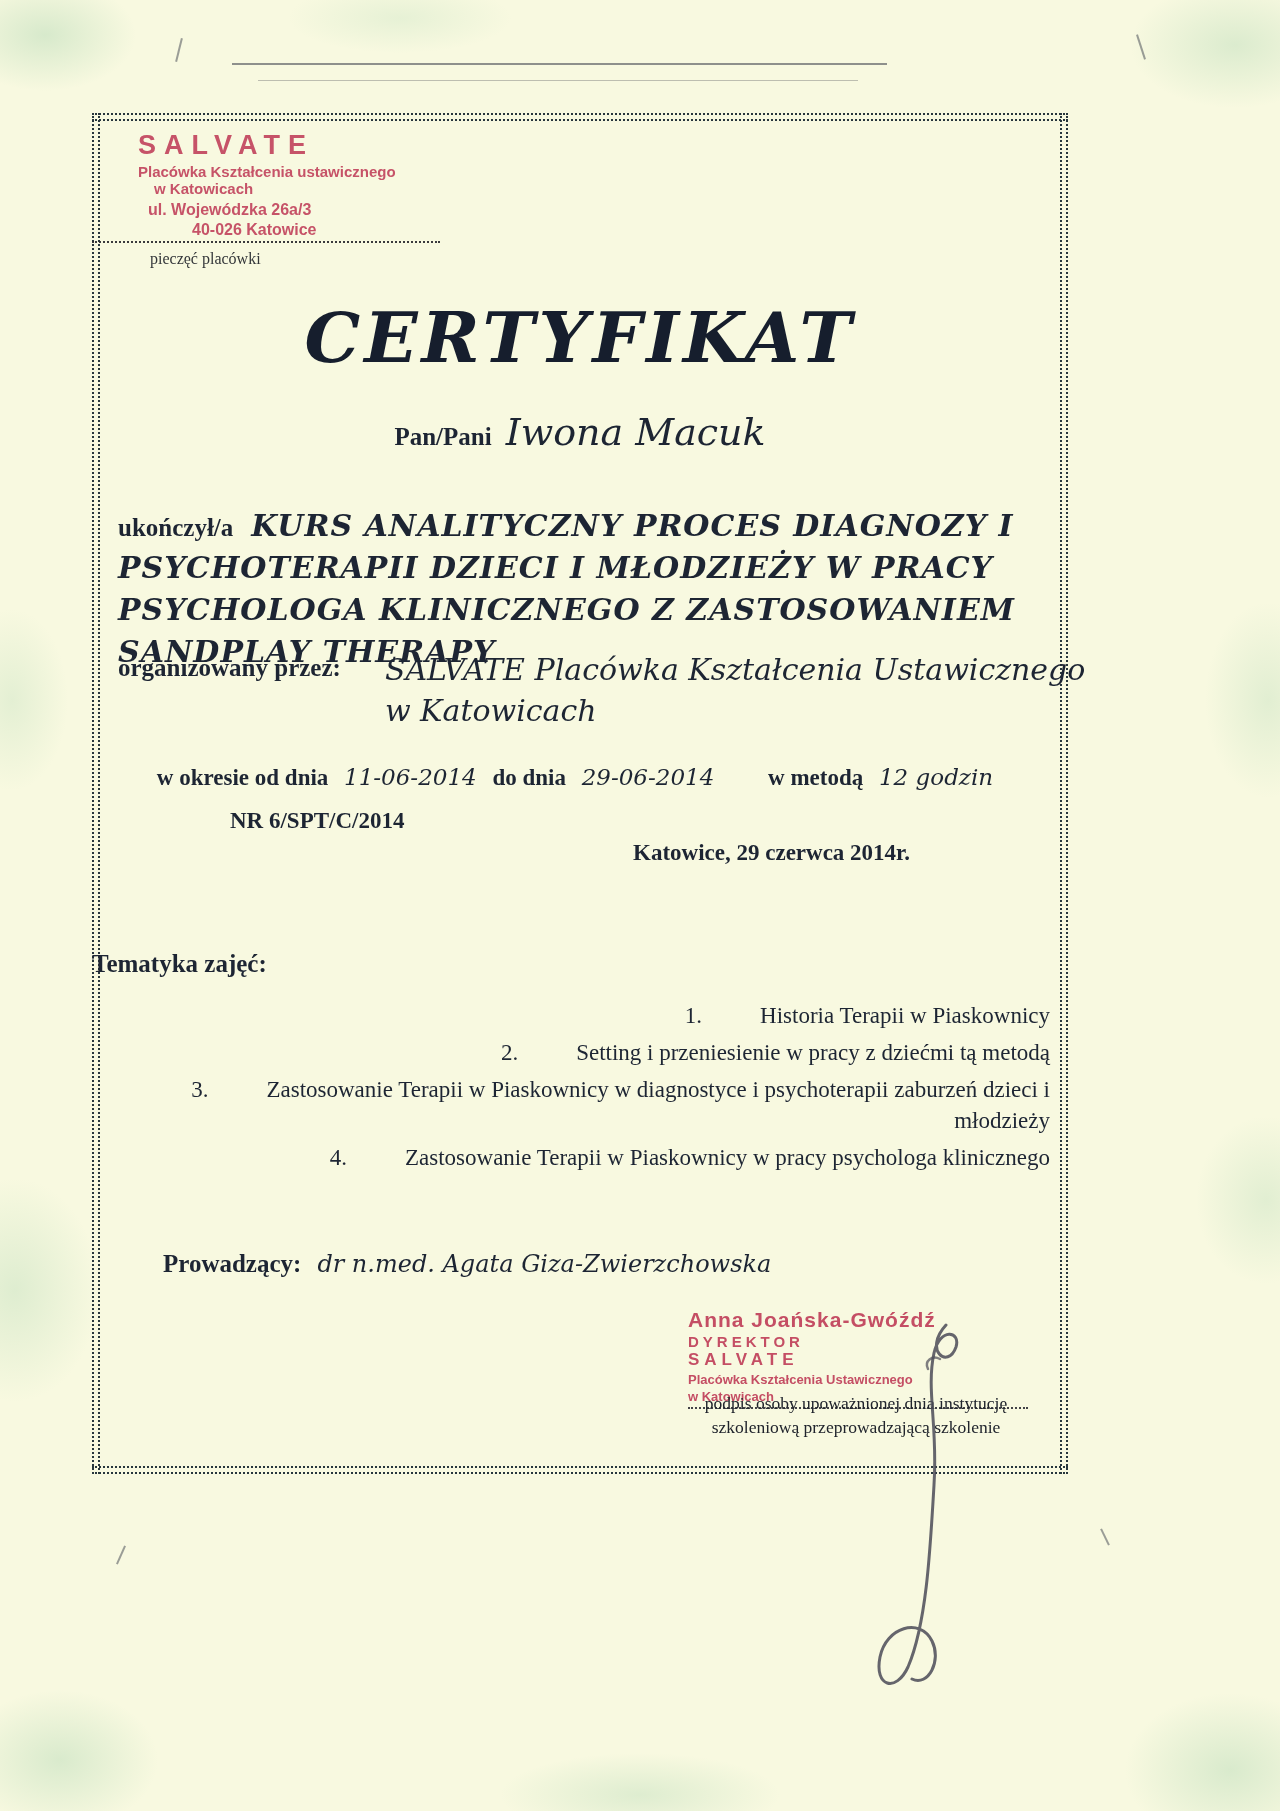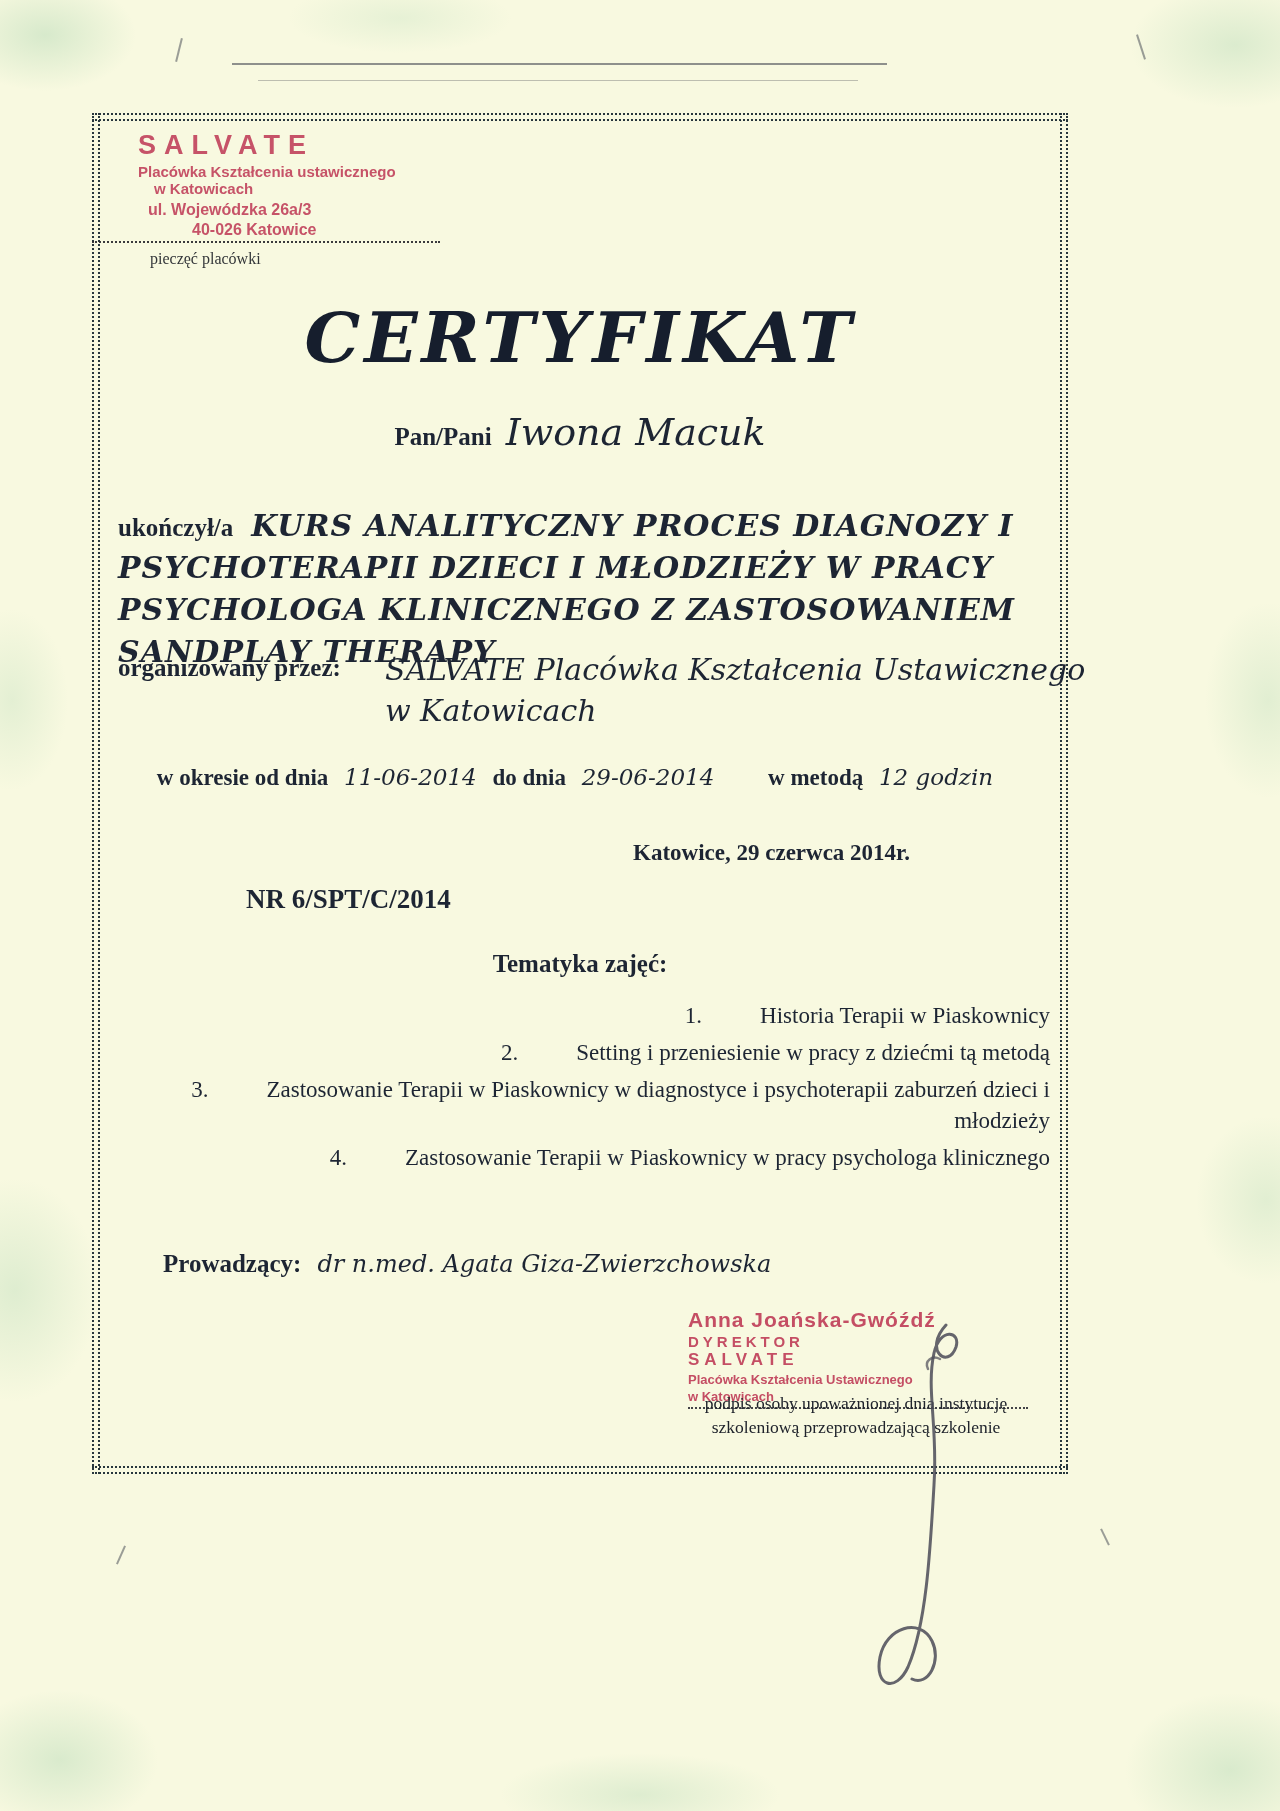--- a/index.html
+++ b/index.html
@@ -80,25 +80,25 @@
   .organizer .name{margin-left:44px;font-family:"DejaVu Serif",serif;font-style:italic;
     font-size:30px;line-height:1.35;}
 
   
   .period{position:absolute;left:92px;top:764px;width:976px;text-align:center;font-size:23px;}
   .period .lbl{font-weight:bold;}
   .period .val{font-family:"DejaVu Serif",serif;font-style:italic;margin:0 10px;}
   .period .amount-lbl{margin-left:38px;font-weight:bold;}
 
   
-  .ref-number{position:absolute;left:230px;top:884px;font-weight:bold;font-size:27px;margin-left:16px;}
+  .ref-number{position:absolute;left:230px;top:808px;font-weight:bold;font-size:23px;}
   .ref-date{position:absolute;left:633px;top:840px;font-weight:bold;font-size:23px;}
 
   
-  .topics-heading{position:absolute;left:92px;top:950px;width:976px;text-align:center;
+  .topics-heading{position:absolute;left:92px;top:950px;width:976px;
     font-weight:bold;font-size:25px;}
   .topics{position:absolute;left:130px;top:1000px;width:920px;text-align:center;font-size:23px;}
   .topic{margin-bottom:6px;line-height:1.35;text-align:right;}
   .topic .num{display:inline-block;margin-right:58px;}
 
   
   .lecturer{position:absolute;left:163px;top:1250px;font-size:25px;}
   .lecturer .label{font-weight:bold;margin-right:16px;}
   .lecturer .name{font-family:"DejaVu Serif",serif;font-style:italic;font-size:24px;}
 

